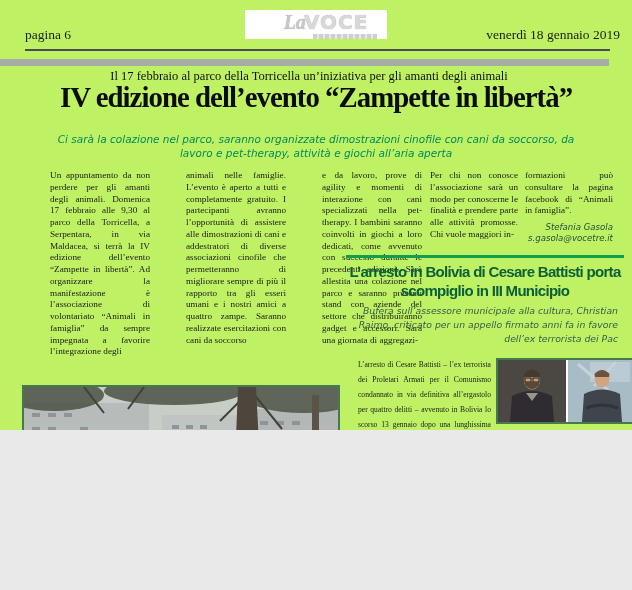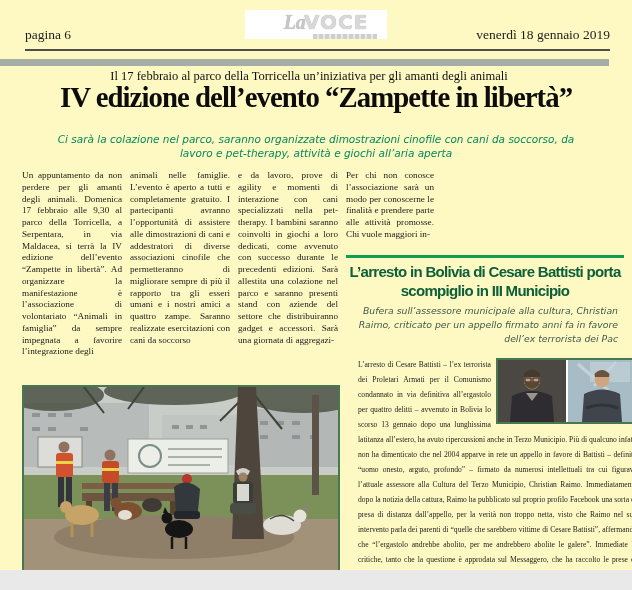--- a/index.html
+++ b/index.html
@@ -1,41 +1,41 @@
 <!DOCTYPE html>
 <html lang="it" style="--accent_green: #0f9d50; --headline2_green: #0c5f38; --subtitle_green: #008a5c; --subhead2_green: #3c5a4c; --header_bar_gray: #a5ada6; --masthead_gray: #d8d8d8;"><head>
 <meta charset="utf-8">
 <style>
   html,body{margin:0;padding:0;background:#e9e9e9;}
-  .page{position:relative;width:632px;height:570px;background:#fef9c3;overflow:hidden;
+  .page{position:relative;width:632px;height:430px;background:#bef264;overflow:hidden;
         font-family:"Liberation Serif",serif;margin:0 auto;}
   
   .page-label{position:absolute;top:27px;left:25px;font-size:13.5px;color:#1c1c1c;}
-  .date{position:absolute;top:27px;right:22px;font-size:13.5px;color:#1c1c1c;}
+  .date{position:absolute;top:27px;right:12px;font-size:13.5px;color:#1c1c1c;}
   .header-rule{position:absolute;top:49px;left:25px;right:22px;border-top:2px solid #4d4d4d;}
   .masthead{position:absolute;top:10px;left:50%;transform:translateX(-50%);
             background:#fff;z-index:2;padding:2px 10px 0;text-align:center;line-height:1;}
   .m-la{font-style:italic;font-size:20px;font-weight:bold;color:#c7c7c7;margin-right:-2px;
         text-shadow:0 0 1px #a8a8a8;margin-left:20px;}
   .m-voce{font-family:"DejaVu Sans",sans-serif;font-weight:bold;font-size:20px;color:#d8d8d8;
           letter-spacing:1px;text-shadow:0 0 1px #9e9e9e;}
   .m-sub{width:64px;height:5px;background:repeating-linear-gradient(90deg,#cfcfcf 0 4px,#e8e8e8 4px 6px);
          margin:2px 0 0 58px;}
   .gray-bar{position:absolute;top:59px;left:0;width:609px;height:7px;background:var(--header_bar_gray,#a5ada6);}
   
   .kicker{position:absolute;top:69px;left:0;right:14px;text-align:center;font-size:12.5px;color:#101010;}
   .headline1{position:absolute;top:80px;left:0;right:0;text-align:center;font-weight:bold;
              font-size:30px;letter-spacing:-1px;color:#0c0c0c;transform:scaleX(.96);}
   .subtitle1{position:absolute;top:132px;left:53px;right:53px;text-align:center;
              font-family:"DejaVu Sans",sans-serif;font-style:italic;font-size:10.5px;
              line-height:14px;color:var(--subtitle_green,#008a5c);}
   
   .cols{position:absolute;top:170px;left:22px;width:602px;display:flex;}
   .col{font-size:9.2px;line-height:11.75px;text-align:justify;color:#1b1b1b;overflow:hidden;}
-  .col.w1{width:100px;margin-right:8px;height:213px;}
+  .col.w1{width:100px;margin-right:8px;height:213px;margin-left:28px;}
   .col.w2{width:88px;margin-right:7px;height:86px;}
   .col.last{margin-right:0;}
   .sig1{text-align:right;font-family:"DejaVu Sans",sans-serif;font-style:italic;
         font-size:8.6px;line-height:11px;margin-top:5px;color:#2c4a3e;}
   
   .photo1{position:absolute;top:385px;left:22px;width:318px;height:192px;
           border:2px solid #46794f;box-sizing:border-box;background:#fff;}
   .photo1 svg,.photo2 svg{display:block;width:100%;height:100%;}
   
   .rule2{position:absolute;top:255px;left:346px;width:278px;height:3px;background:var(--accent_green,#0f9d50);}
@@ -68,20 +68,27 @@
 
   <div class="kicker">Il 17 febbraio al parco della Torricella un’iniziativa per gli amanti degli animali</div>
   <div class="headline1">IV edizione dell’evento “Zampette in libertà”</div>
   <div class="subtitle1">Ci sarà la colazione nel parco, saranno organizzate dimostrazioni cinofile con cani da soccorso, da lavoro e pet-therapy, attività e giochi all’aria aperta</div>
 
   <div class="cols">
     <div class="col w1">Un appuntamento da non perdere per gli amanti degli animali. Domenica 17 febbraio alle 9,30 al parco della Torricella, a Serpentara, in via Maldacea, si terrà la IV edizione dell’evento “Zampette in libertà”. Ad organizzare la manifestazione è l’associazione di volontariato “Animali in famiglia” da sempre impegnata a favorire l’integrazione degli</div>
     <div class="col w1">animali nelle famiglie. L’evento è aperto a tutti e completamente gratuito. I partecipanti avranno l’opportunità di assistere alle dimostrazioni di cani e addestratori di diverse associazioni cinofile che permetteranno di migliorare sempre di più il rapporto tra gli esseri umani e i nostri amici a quattro zampe. Saranno realizzate esercitazioni con cani da soccorso</div>
     <div class="col w1">e da lavoro, prove di agility e momenti di interazione con cani specializzati nella pet-therapy. I bambini saranno coinvolti in giochi a loro dedicati, come avvenuto con successo durante le precedenti edizioni. Sarà allestita una colazione nel parco e saranno presenti stand con aziende del settore che distribuiranno gadget e accessori. Sarà una giornata di aggregazi-</div>
     <div class="col w2">Per chi non conosce l’associazione sarà un modo per conoscerne le finalità e prendere parte alle attività promosse. Chi vuole maggiori in-</div>
+    <div class="col w2 last">
+      <span>formazioni può consultare la pagina facebook di “Animali in famiglia”.</span>
+      <div class="sig1">
+        <div>Stefania Gasola</div>
+        <div>s.gasola@vocetre.it</div>
+      </div>
+    </div>
   </div>
 
   <div class="photo1">
     <svg viewBox="0 0 314 188" preserveAspectRatio="none">
       <rect width="314" height="188" fill="#c9cdc7"></rect>
       <rect x="0" y="16" width="125" height="64" fill="#b7bcba"></rect>
       <rect x="138" y="28" width="82" height="50" fill="#c0c5c2"></rect>
       <rect x="224" y="22" width="90" height="58" fill="#b3b8b6"></rect>
       <g fill="#8f9596">
         <rect x="8" y="26" width="8" height="4"></rect>

